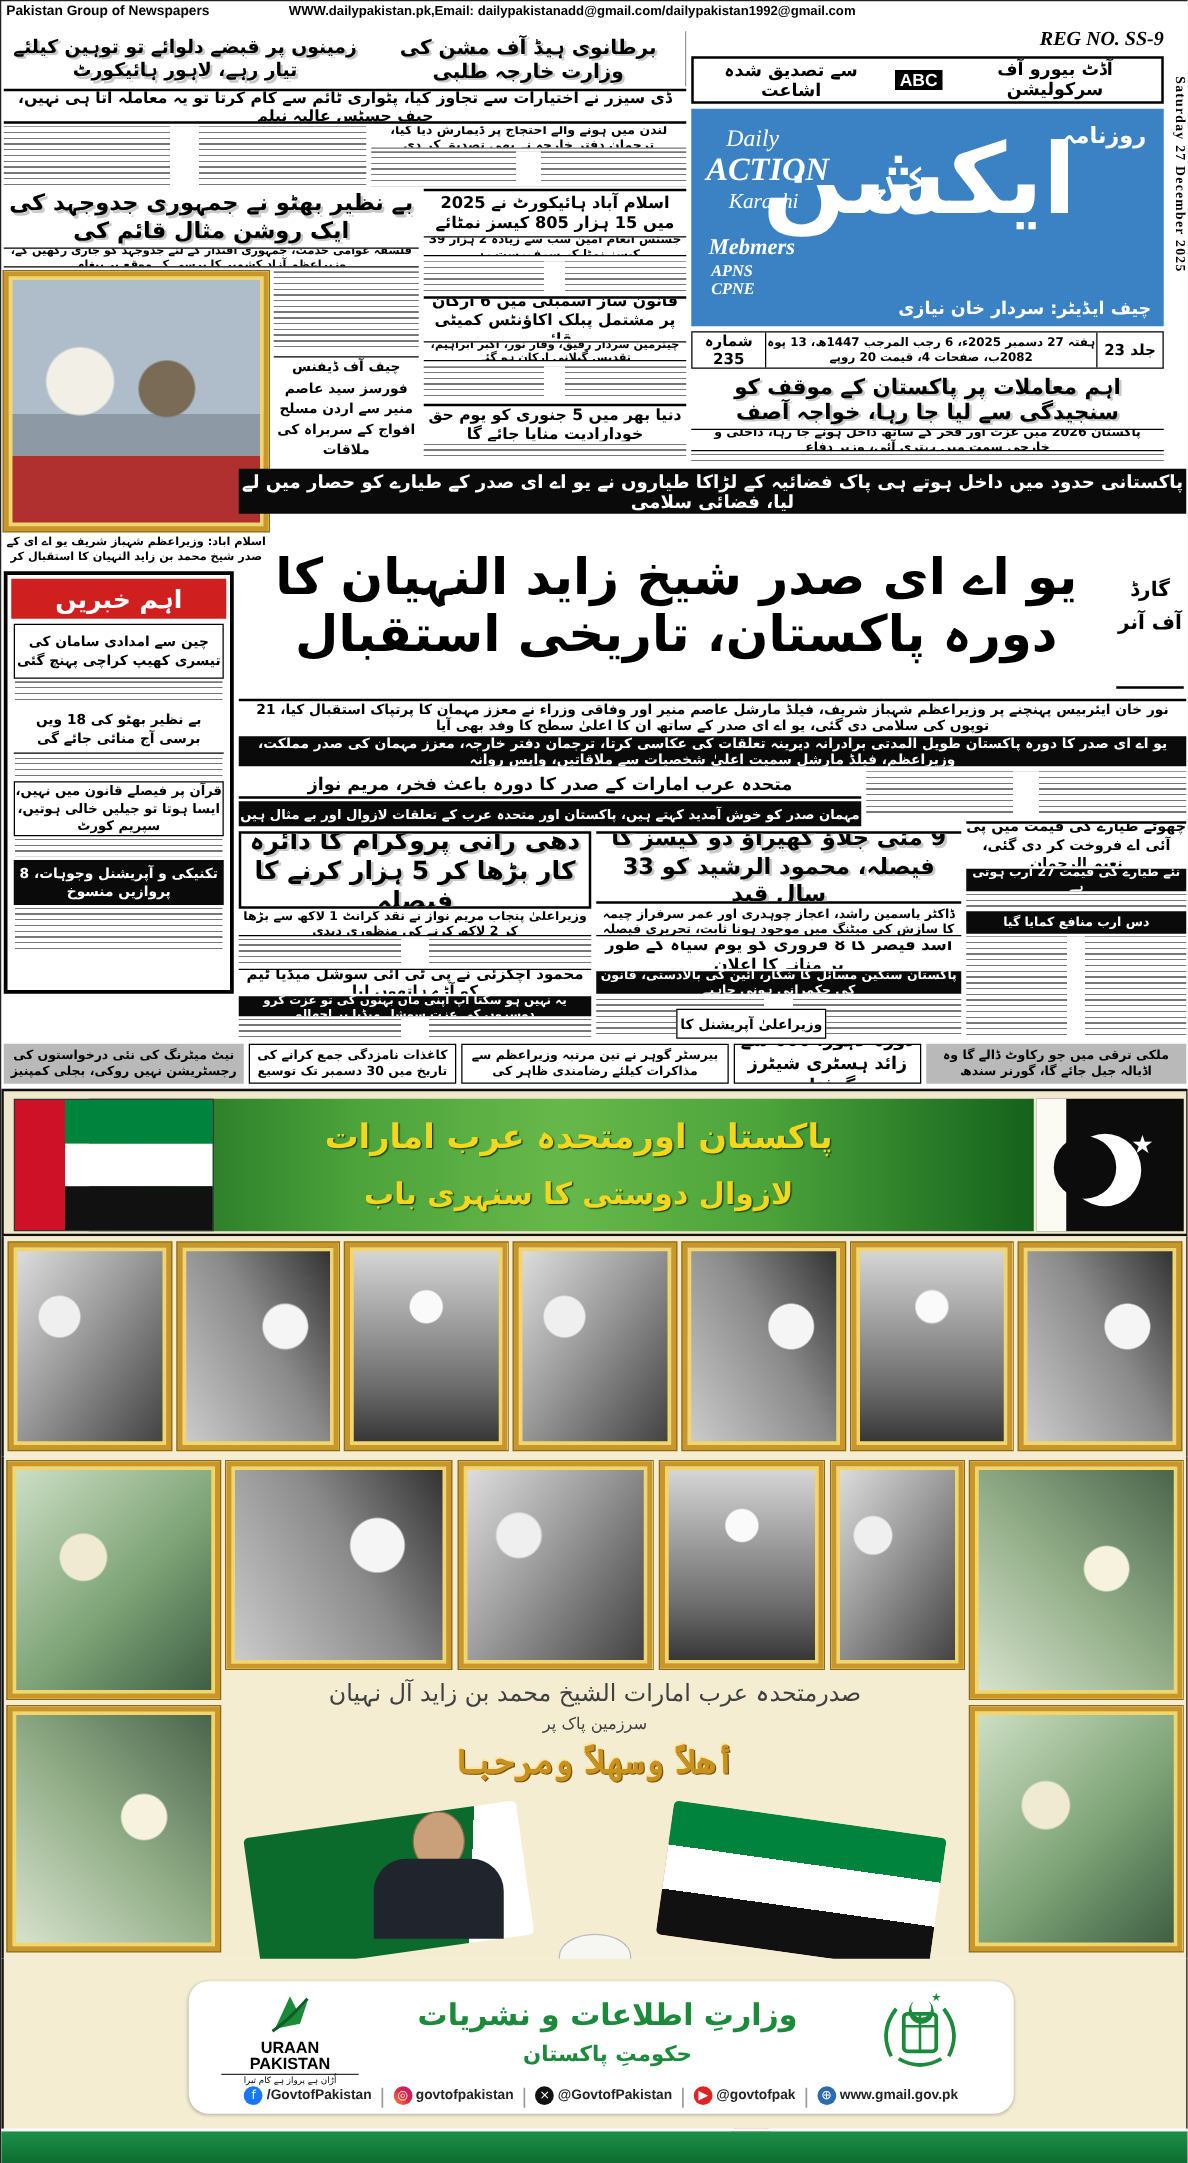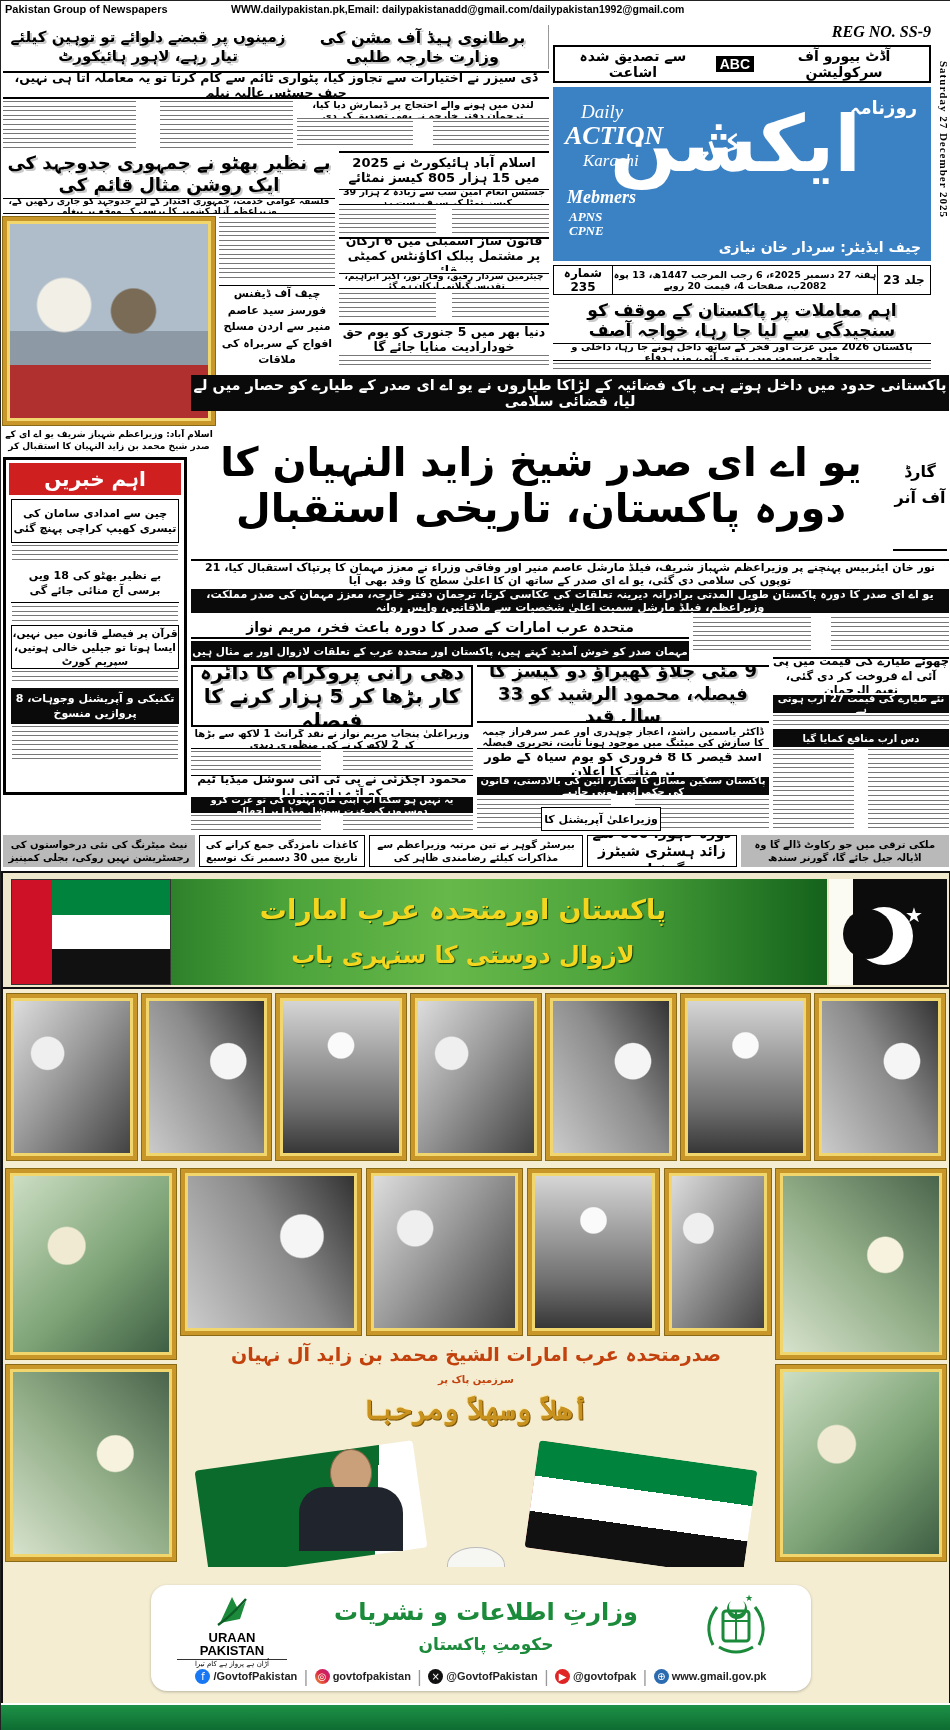--- a/index.html
+++ b/index.html
@@ -45,21 +45,21 @@
   .pakflag{background:#0c0c0c;position:relative;}
   .pakflag .stripe{position:absolute;left:0;top:0;bottom:0;width:24px;background:#fbfbf4;}
   .cres{position:absolute;width:58px;height:58px;border-radius:50%;background:#fff;right:34px;top:28px;}
   .cres:after{content:"";position:absolute;width:50px;height:50px;border-radius:50%;background:#0c0c0c;left:-12px;top:2px;}
   .pakstar{position:absolute;color:#fff;font-size:20px;right:24px;top:24px;font-family:"DejaVu Sans",sans-serif;}
   .bannerwrap{background:#efe8cc;border:2px solid #111;}
   .bannergreen{background:linear-gradient(90deg,#14621c 0,#4ba33a 28%,#67b84a 50%,#4ba33a 72%,#14621c 100%);}
   .byellow{color:#f4d61f;font-weight:bold;text-shadow:1px 1px 1px #0a3d0a;}
   
   .cream{background:#f4edd2;}
-  .adtitle{color:#c2410c;font-weight:bold;}
+  .adtitle{color:#404040;font-weight:normal;}
   .callig{color:#c9921e;font-weight:bold;text-shadow:1px 1px 0 #7a5408, -1px -1px 0 #f7e7ae;font-family:"DejaVu Serif",serif;}
   .bust{position:relative;}
   .bust .head{width:40px;height:46px;border-radius:50%;margin:0 auto;background:#c9a07a;border:1px solid #8a6a4a;}
   .bust .sh{width:104px;height:64px;border-radius:26px 26px 0 0;margin:-10px auto 0;}
   .gutra{position:absolute;left:50%;transform:translateX(-50%);top:-8px;width:56px;height:34px;border-radius:50% 50% 30% 30%;background:#f6f6f2;border:1px solid #bbb;}
   
   .fpanel{background:#fff;border-radius:16px;box-shadow:0 1px 3px rgba(0,0,0,.25);}
   .greenbar{background:linear-gradient(180deg,#1d9147,#0d6b30);}
   .mingreen{color:#1b8a3a;font-weight:bold;}
   .sic{display:inline-flex;width:15px;height:15px;border-radius:50%;color:#fff;font-size:10px;align-items:center;justify-content:center;margin:0 3px 0 0;font-family:"DejaVu Sans",sans-serif;}
@@ -222,21 +222,21 @@
 
   <div class="abs" style="left:180px;top:1168px;width:590px;height:166px;display:flex;gap:6px;">
     <div class="frame bw2" style="flex:1.4;"></div>
     <div class="frame bw1" style="flex:1.2;"></div>
     <div class="frame bw3" style="flex:1;"></div>
     <div class="frame bw1" style="flex:.8;"></div>
   </div>
 
   <div class="abs" style="left:180px;top:1338px;width:590px;height:226px;">
     <div class="u adtitle ctr fit" style="height:30px;font-size:19px;">صدرمتحدہ عرب امارات الشیخ محمد بن زاید آل نہیان</div>
-    <div class="u adtitle ctr fit" style="height:20px;font-size:10px;">سرزمین پاک پر</div>
+    <div class="u adtitle ctr fit" style="height:20px;font-size:13px;">سرزمین پاک پر</div>
     <div class="u callig ctr fit" style="height:40px;font-size:27px;">أهلاً وسهلاً ومرحبا</div>
     <div style="position:relative;height:132px;margin-top:2px;">
       <div class="abs" style="left:20px;top:24px;width:220px;height:108px;background:linear-gradient(100deg,#0a6b2d 0 78%,#fff 78%);transform:rotate(-8deg);border-radius:4px;"></div>
       <div class="abs" style="right:20px;top:24px;width:220px;height:108px;background:linear-gradient(180deg,#00843d 0 33%,#fff 33% 66%,#111 66%),linear-gradient(90deg,#ce1126 0 22%,transparent 22%);background-blend-mode:normal;transform:rotate(8deg);border-radius:4px;"></div>
       <div class="abs bust" style="left:110px;top:18px;width:120px;height:114px;">
         <div class="head"></div>
         <div class="sh" style="background:#20242c;"></div>
       </div>
       <div class="abs bust" style="left:235px;top:4px;width:120px;height:128px;">
         <div class="gutra"></div>

